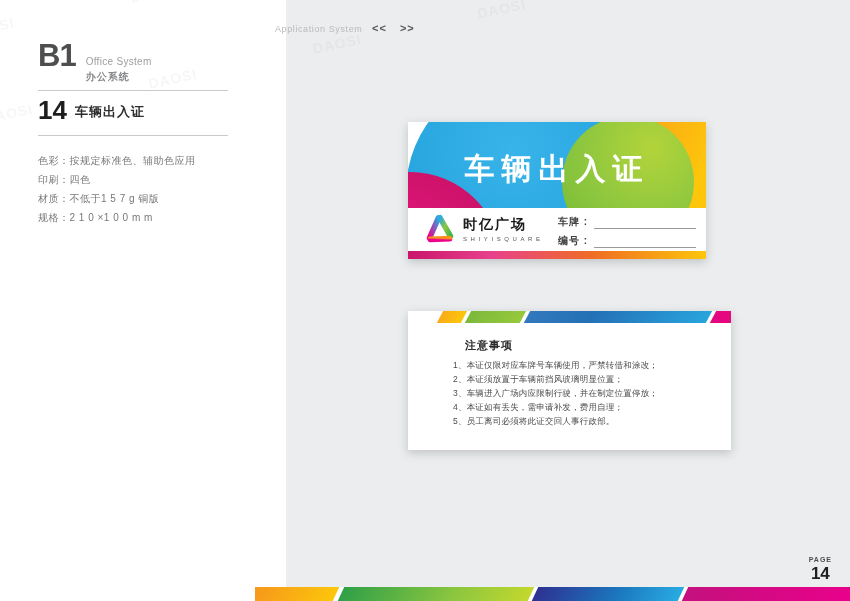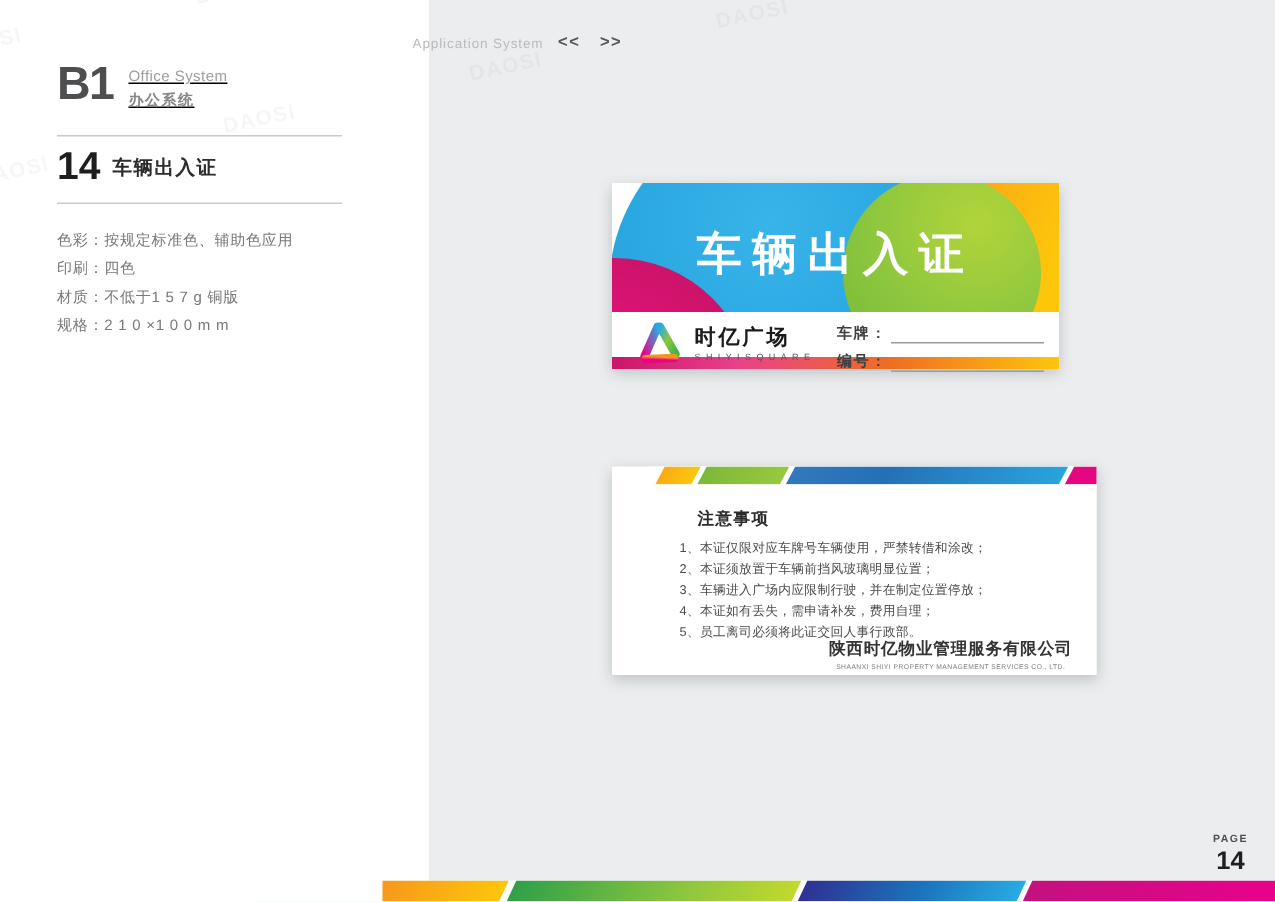--- a/index.html
+++ b/index.html
@@ -2,21 +2,21 @@
 <html><head>
 <meta charset="utf-8">
 <style>
   html,body{margin:0;padding:0;background:#fff;}
   .page{position:relative;width:850px;height:601px;overflow:hidden;
         background:#ebedee;font-family:"Liberation Sans",sans-serif;}
   
   .left-panel{position:absolute;left:0;top:0;width:255px;height:601px;background:#ffffff;padding-left:31px;}
   .sec-head{position:absolute;left:38px;top:40px;display:flex;align-items:flex-start;}
   .sec-code{font-size:31px;font-weight:bold;color:#4d4e50;line-height:1;letter-spacing:-1px;}
-  .sec-titles{margin-left:10px;margin-top:6px;text-decoration:underline;}
+  .sec-titles{margin-left:10px;margin-top:16px;}
   .sec-en{font-size:10px;color:#9d9ea0;letter-spacing:.3px;}
   .sec-zh{font-size:10px;font-weight:bold;color:#868789;margin-top:3px;letter-spacing:1px;}
   .rule{position:absolute;left:38px;width:190px;height:1px;background:#c9cacc;}
   .rule-1{top:90px;} .rule-2{top:135px;}
   .item-head{position:absolute;left:38px;top:97px;display:flex;align-items:flex-end;}
   .item-num{font-size:26px;font-weight:bold;color:#1e1e1f;line-height:1;}
   .item-title{font-size:13px;font-weight:bold;color:#2c2c2d;margin-left:8px;margin-bottom:2px;letter-spacing:1px;}
   .specs{position:absolute;left:38px;top:151px;font-size:10px;color:#77787a;line-height:19px;letter-spacing:.5px;}
   
   .app-label{position:absolute;left:275px;top:24px;font-size:9px;color:#b9babc;letter-spacing:.6px;}
@@ -34,21 +34,21 @@
              background:linear-gradient(115deg,#f6921e 5%,#fba817 45%,#fdc60b 90%);}
   .sh-blue{left:-2px;top:-50px;width:240px;height:240px;
            background:radial-gradient(circle at 45% 32%,#38b4ea 0%,#27a5de 55%,#1b93cf 100%);}
   .sh-green{left:154px;top:-6px;width:132px;height:132px;
             background:radial-gradient(circle at 68% 25%,#b2d43a 0%,#8cc63f 55%,#75b733 100%);}
   .sh-magenta{left:-90px;top:50px;width:184px;height:184px;
               background:radial-gradient(circle at 38% 62%,#ef1a7f 0%,#d81372 55%,#bf1360 100%);}
   .cf-title{position:absolute;left:0;right:0;top:27px;z-index:5;text-align:center;
             color:#ffffff;font-size:30px;font-weight:bold;letter-spacing:7px;}
   
-  .cf-band{position:relative;height:30px;background:#fff;}
+  .cf-band{position:relative;height:43px;background:#fff;}
   .logo{position:absolute;left:16px;top:5px;display:flex;align-items:center;}
   .logo-texts{margin-left:7px;}
   .logo-zh{font-size:14px;font-weight:bold;color:#1b1b1c;letter-spacing:2px;}
   .logo-en{font-size:6px;color:#55565a;letter-spacing:3.6px;margin-top:2px;}
   .fields{position:absolute;left:150px;top:5px;}
   .field-row{display:flex;align-items:flex-end;height:16px;margin-bottom:3px;text-align:center;}
   .field-label{font-size:10px;font-weight:bold;color:#3f3f41;letter-spacing:1px;}
   .field-line{width:102px;border-bottom:1px solid #9a9a9c;margin-left:6px;height:13px;}
   .cf-stripe{height:8px;background:linear-gradient(90deg,#c9156b 0%,#e8418b 28%,#ef6d23 62%,#fdc60b 100%);}
   
@@ -171,24 +171,20 @@
     </div>
     <div class="cb-body">
       <div class="notice-title">注意事项</div>
       <div class="notes">
         <div>1、本证仅限对应车牌号车辆使用，严禁转借和涂改；</div>
         <div>2、本证须放置于车辆前挡风玻璃明显位置；</div>
         <div>3、车辆进入广场内应限制行驶，并在制定位置停放；</div>
         <div>4、本证如有丢失，需申请补发，费用自理；</div>
         <div>5、员工离司必须将此证交回人事行政部。</div>
       </div>
-      <div class="company">
-        <div class="company-zh">陕西时亿物业管理服务有限公司</div>
-        <div class="company-en">SHAANXI SHIYI PROPERTY MANAGEMENT SERVICES CO., LTD.</div>
-      </div>
     </div>
   </div>
 
   <div class="footer-stripe">
     <div class="fseg fseg-orange"></div>
     <div class="fseg fseg-green"></div>
     <div class="fseg fseg-blue"></div>
     <div class="fseg fseg-magenta"></div>
   </div>
 

